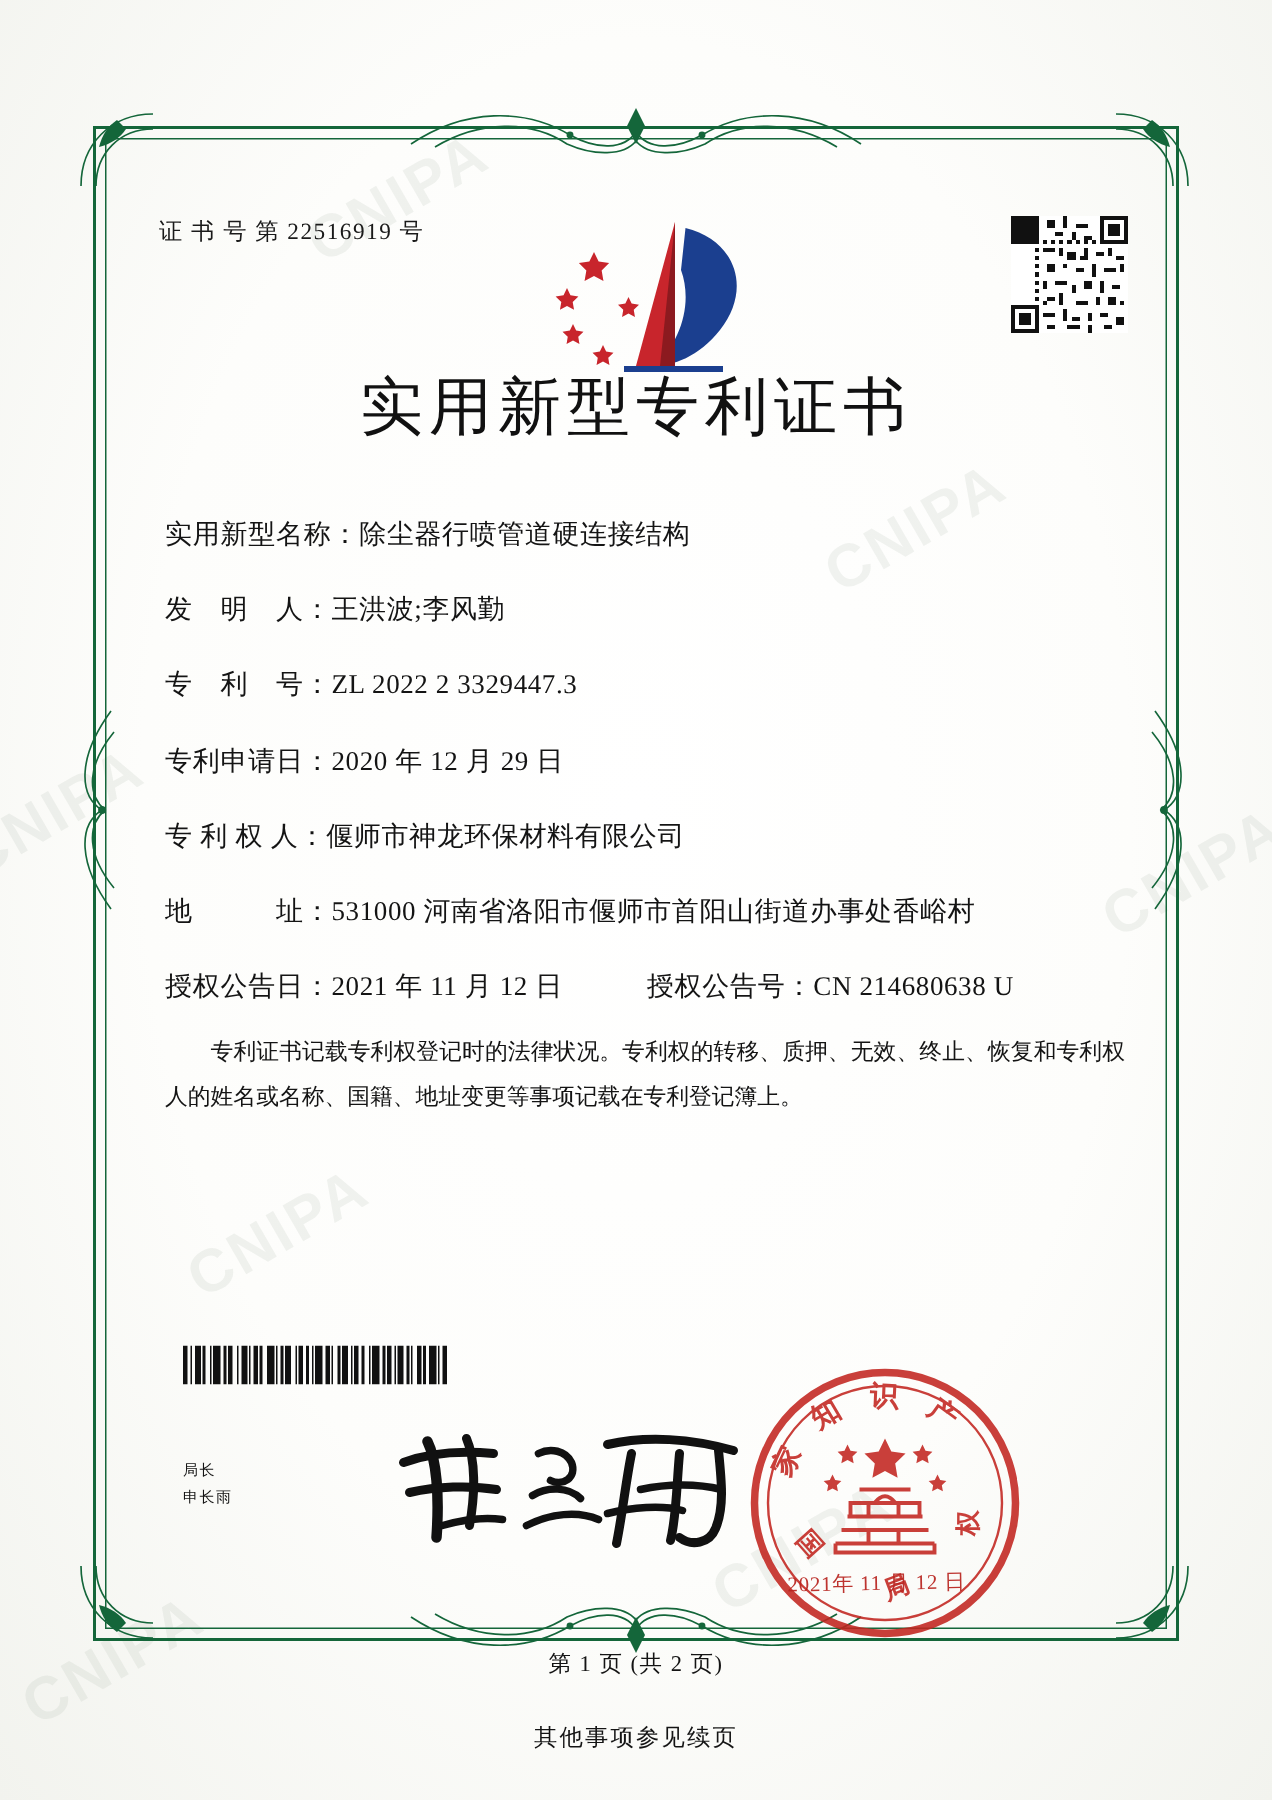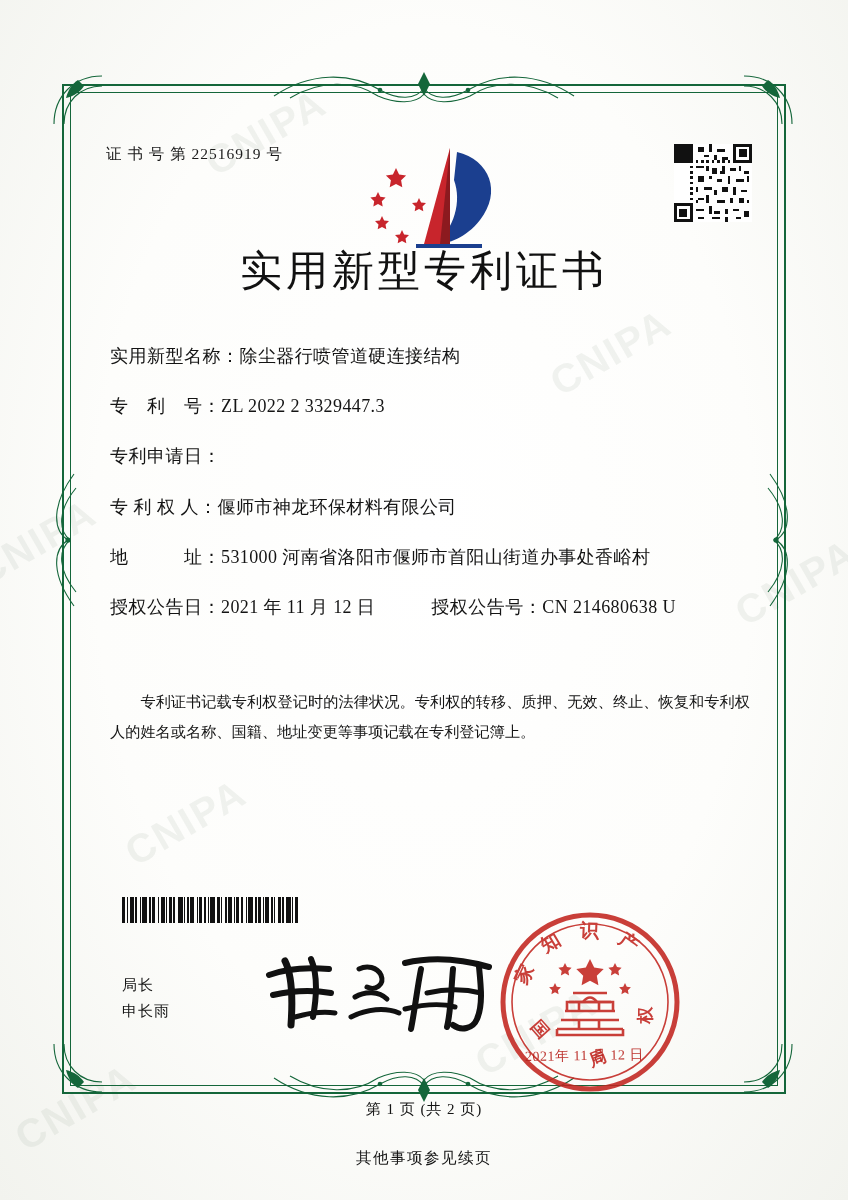--- a/index.html
+++ b/index.html
@@ -149,21 +149,21 @@
     display: flex;
     align-items: stretch;
     overflow: hidden;
   }
   .barcode i { display: block; background: #111; height: 100%; }
 
   
   .sig-block {
     position: absolute;
     left: 52px; top: 880px;
-    font-size: 15px;
+    font-size: 10px;
     line-height: 1.75;
     color: #141414;
     letter-spacing: 1px;
   }
   .signature {
     position: absolute;
     left: 185px; top: 855px;
     width: 280px; height: 90px;
   }
 
@@ -382,25 +382,30 @@
     </svg>
 
     <div class="doc-title">实用新型专利证书</div>
 
     <div class="fields">
       <div class="field-row">
         <span class="field-label">实用新型名称：</span>
         <span class="field-value">除尘器行喷管道硬连接结构</span>
       </div>
       <div class="field-row">
+        <span class="field-label">发　明　人：</span>
+        <span class="field-value">王洪波;李风勤</span>
+      </div>
+      <div class="field-row">
         <span class="field-label">专　利　号：</span>
         <span class="field-value">ZL 2022 2 3329447.3</span>
       </div>
       <div class="field-row">
         <span class="field-label">专利申请日：</span>
+        <span class="field-value">2020 年 12 月 29 日</span>
       </div>
       <div class="field-row">
         <span class="field-label">专 利 权 人：</span>
         <span class="field-value">偃师市神龙环保材料有限公司</span>
       </div>
       <div class="field-row">
         <span class="field-label">地　　　址：</span>
         <span class="field-value">531000 河南省洛阳市偃师市首阳山街道办事处香峪村</span>
       </div>
       <div class="field-row two-col">

